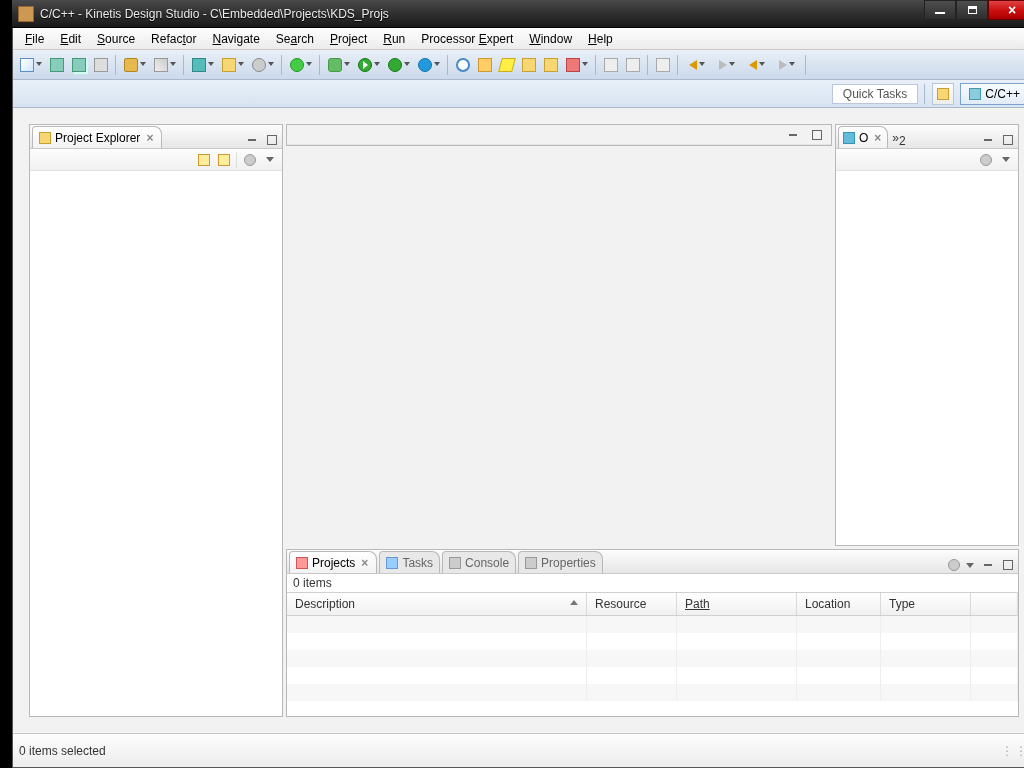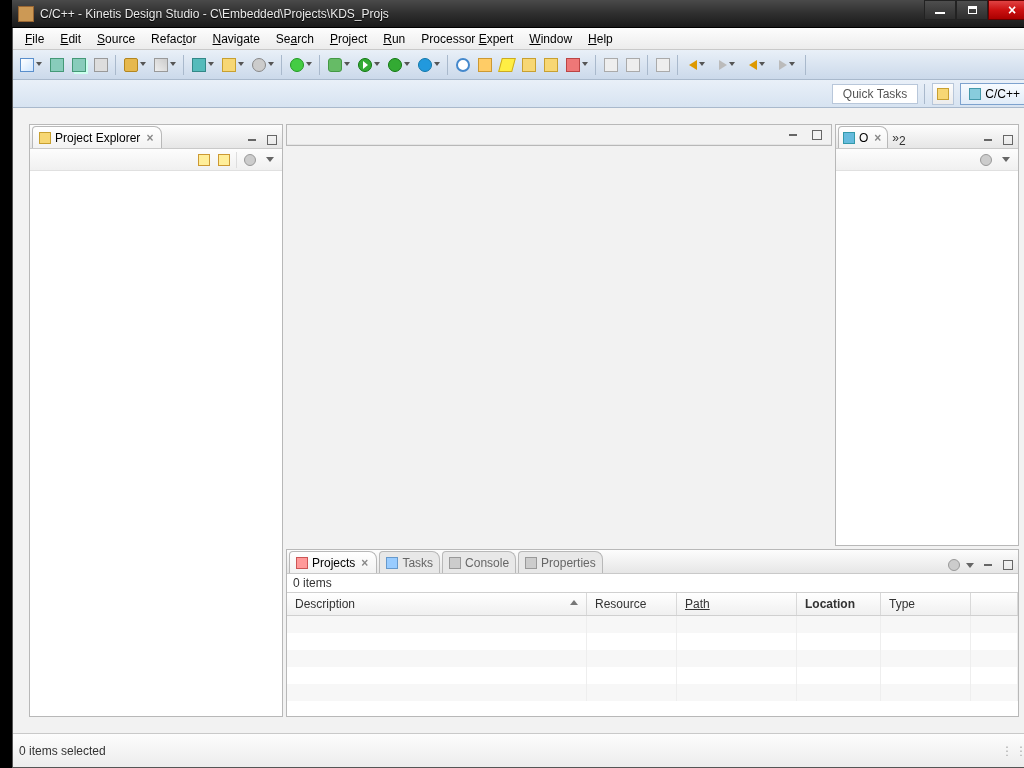--- a/index.html
+++ b/index.html
@@ -109,21 +109,21 @@
   .problems { height: 168px; }
   .problems .view-body { padding: 0; display: flex; flex-direction: column; }
   .prob-summary { padding: 2px 6px; color: #333; }
   .prob-table { flex: 1; border-top: 1px solid #d0d0d0; }
   .prob-head { display: flex; background: linear-gradient(to bottom,#fff,#f0f0f0); border-bottom: 1px solid #d0d0d0; }
   .prob-head .col { padding: 4px 8px; border-right: 1px solid #d9d9d9; color: #333; position: relative; }
   .prob-head .col.sort::after { content: ""; position: absolute; right: 8px; top: 7px; border-left: 4px solid transparent; border-right: 4px solid transparent; border-bottom: 5px solid #777; }
   .prob-rows .row { height: 17px; display: flex; }
   .prob-rows .row:nth-child(odd) { background: #f7f7f7; }
   .prob-rows .row .cell { border-right: 1px solid #eee; }
-  .c1 { width: 300px; } .c2 { width: 90px; } .c3 { width: 120px; text-decoration: underline; } .c4 { width: 84px; font-weight: bold; } .c5 { width: 90px; } .c6 { flex: 1; }
+  .c1 { width: 300px; } .c2 { width: 90px; } .c3 { width: 120px; text-decoration: underline; } .c4 { width: 84px; } .c5 { width: 90px; } .c6 { flex: 1; }
   .prob-rows .row .c1 { width: 300px; } 
 
   
   .statusbar { height: 34px; background: linear-gradient(to bottom,#fdfdfd,#ececec); border-top: 1px solid #c9c9c9; display: flex; align-items: center; padding: 0 6px; color: #333; }
   .statusbar .grip { margin-left: auto; color: #aaa; letter-spacing: 2px; }
 </style>
 </head>
 <body>
 
 <div class="window">

